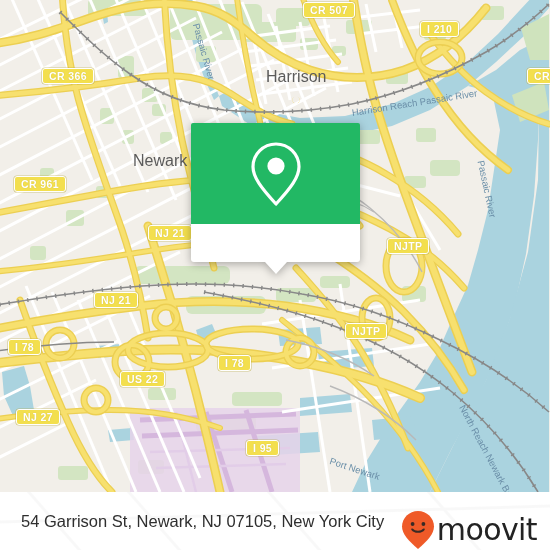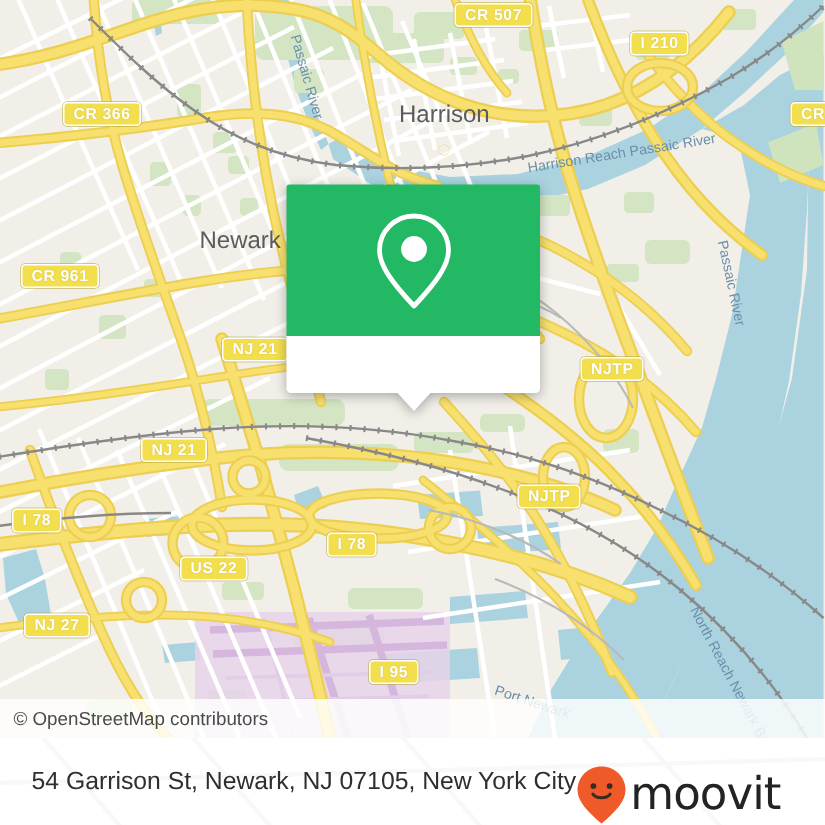--- a/index.html
+++ b/index.html
@@ -83,21 +83,21 @@
     width:0;height:0;
     border-left:11px solid transparent;
     border-right:11px solid transparent;
     border-top:12px solid #ffffff;
   }
 
   
   #footer{
     position:absolute;left:0;top:492px;width:550px;height:58px;
     background:#ffffff;
-    display:flex;align-items:center;justify-content:flex-start;
+    display:flex;align-items:center;justify-content:space-between;
     overflow:hidden;
   }
   #footer-ghost{
     position:absolute;left:0;top:0;width:550px;height:58px;
     opacity:0.06;pointer-events:none;
   }
   #footer-address{
     position:relative;
     font-size:16.5px;color:#2f2f2f;padding-left:21px;
     font-family:"Liberation Sans", sans-serif;
@@ -382,23 +382,20 @@
     <div class="shield" style="left:148px;top:225px;">NJ 21</div>
     <div class="shield" style="left:387px;top:238px;">NJTP</div>
     <div class="shield" style="left:94px;top:292px;">NJ 21</div>
     <div class="shield" style="left:345px;top:323px;">NJTP</div>
     <div class="shield" style="left:8px;top:339px;">I 78</div>
     <div class="shield" style="left:218px;top:355px;">I 78</div>
     <div class="shield" style="left:120px;top:371px;">US 22</div>
     <div class="shield" style="left:16px;top:409px;">NJ 27</div>
     <div class="shield" style="left:246px;top:440px;">I 95</div>
 
-    <div id="attrib">
-      <span>© OpenStreetMap contributors</span>
-    </div>
   </div>
 
   <div id="callout">
     <div id="callout-green">
       <svg width="54" height="66" viewBox="0 0 54 66">
         <path d="M27 3 C14.3 3 4 13.2 4 25.8 C4 36 12 47 27 63 C42 47 50 36 50 25.8 C50 13.2 39.7 3 27 3 Z" fill="none" stroke="#ffffff" stroke-width="3.2" stroke-linejoin="round"></path>
         <circle cx="27" cy="25" r="8.6" fill="#ffffff"></circle>
       </svg>
     </div>
     <div id="callout-bar">

